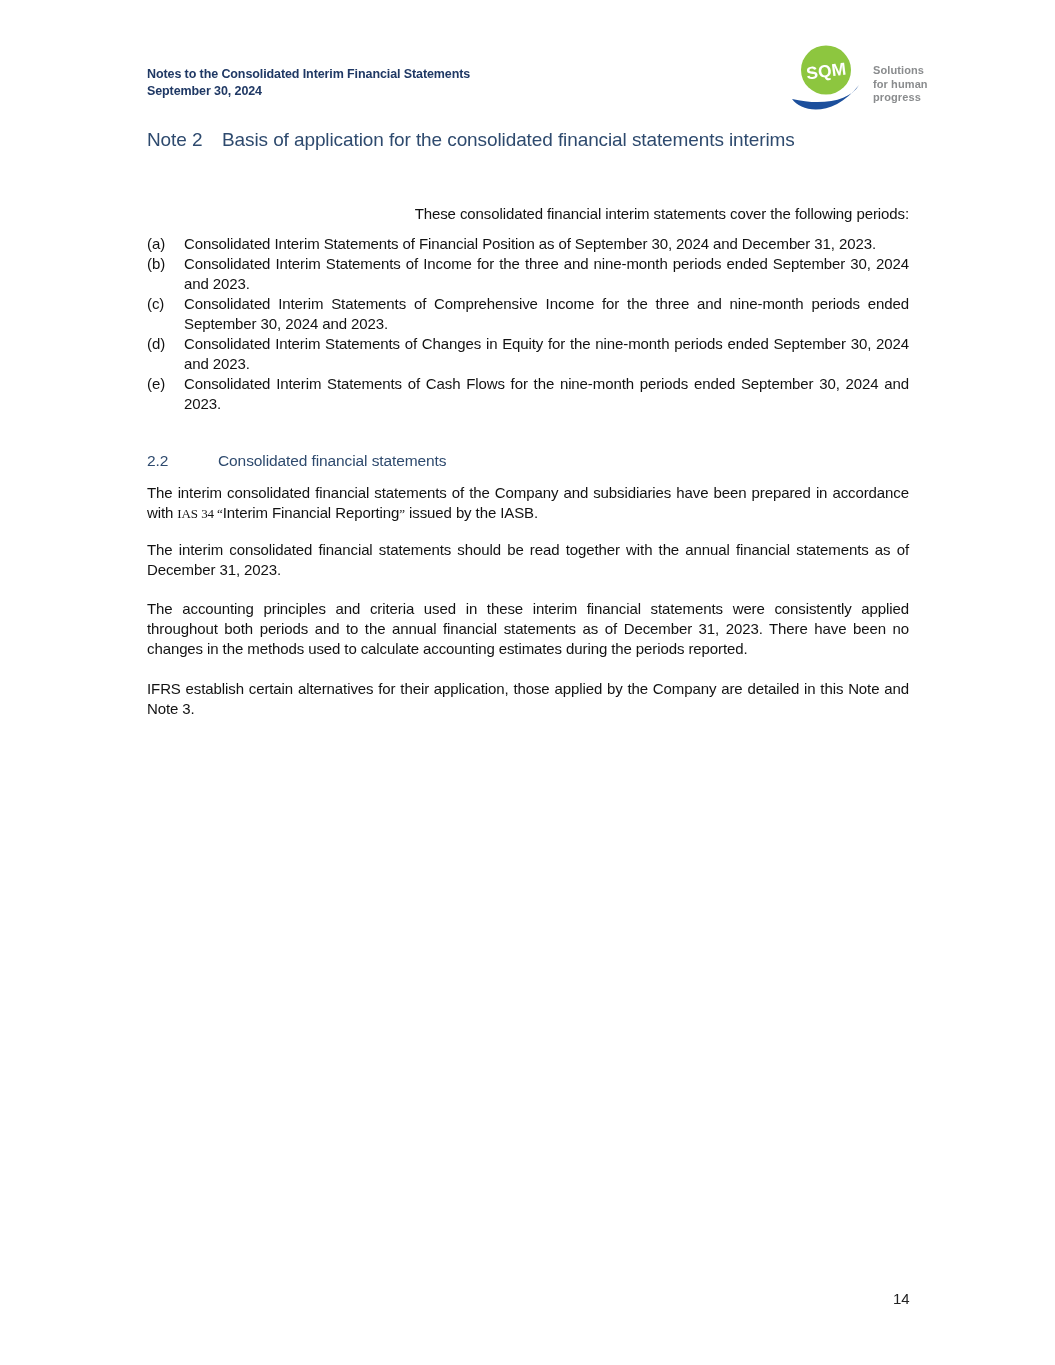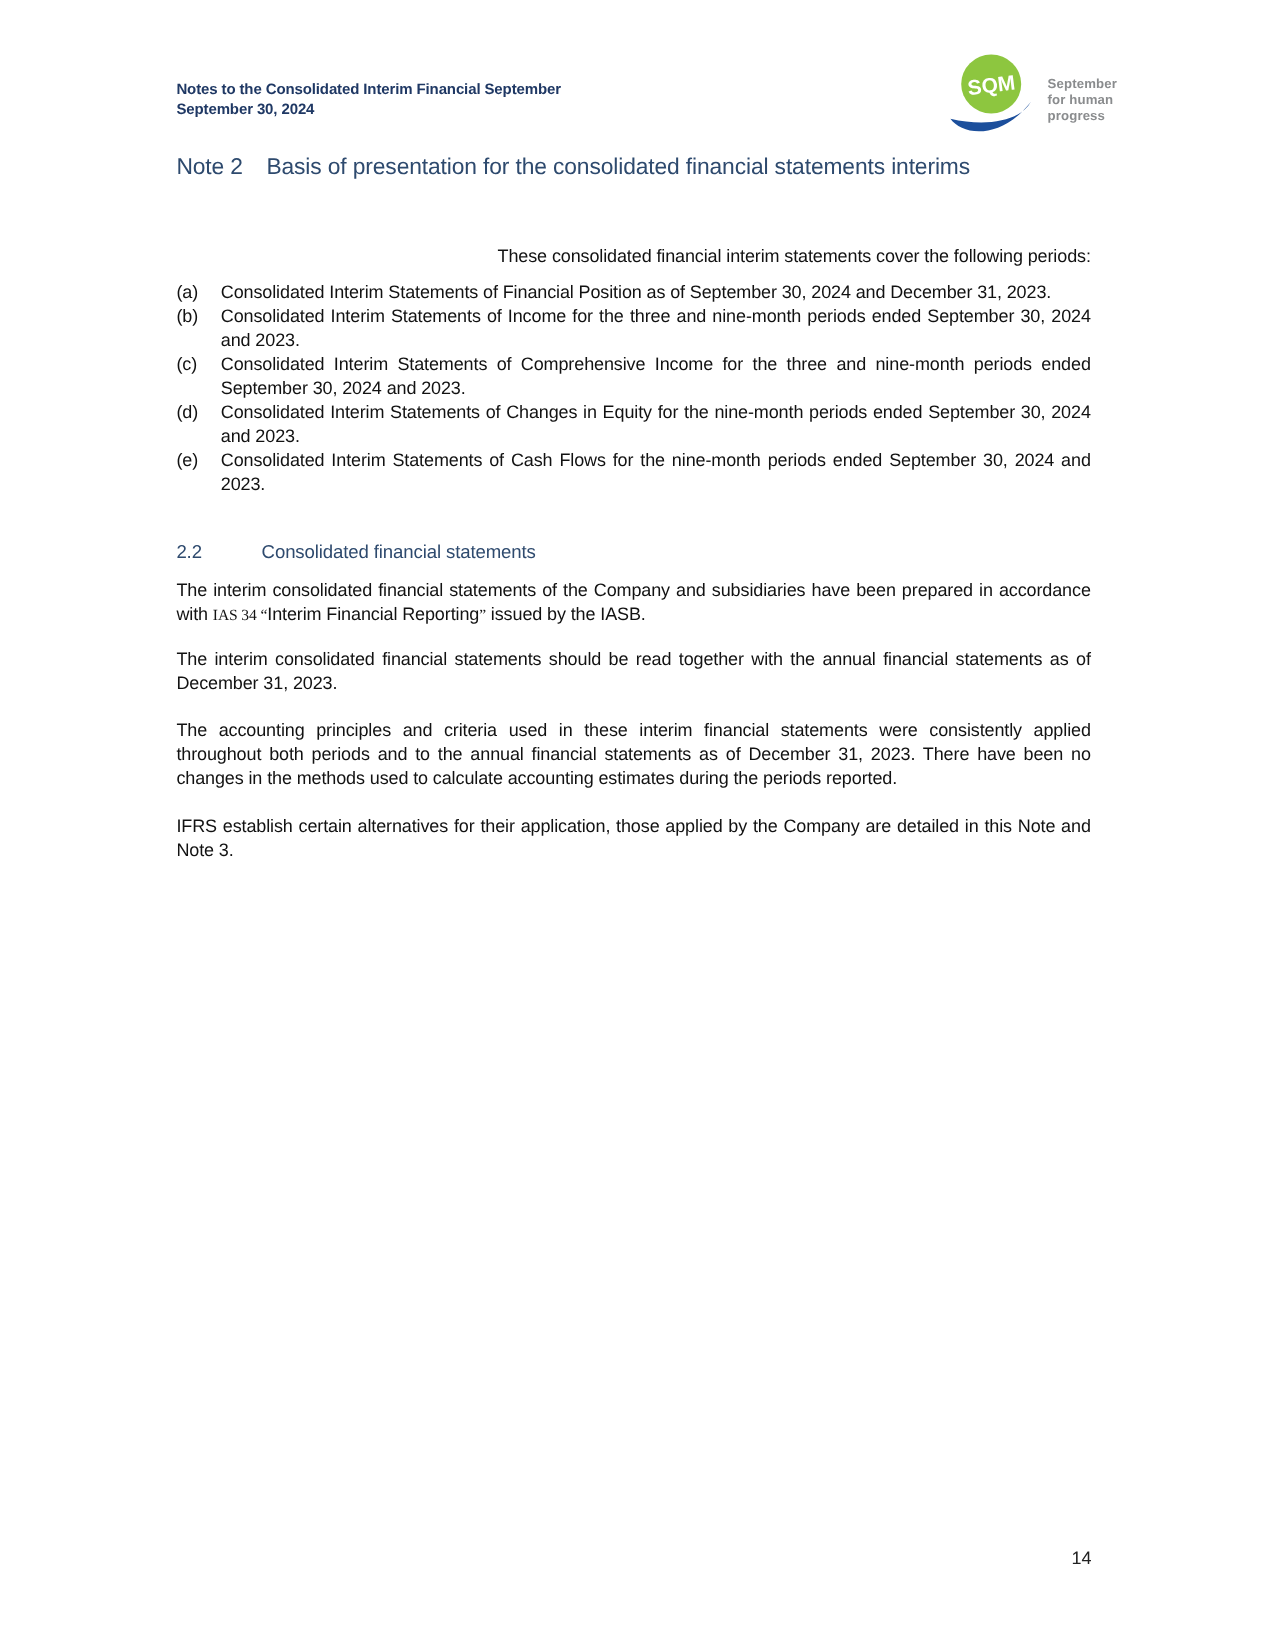--- a/index.html
+++ b/index.html
@@ -70,39 +70,39 @@
     position:absolute; top:1290px; left:893px;
     font-size:15px; color:#222222;
   }
 </style>
 </head>
 <body>
 
 <div class="page">
 
   <div class="header-left">
-    <div>Notes to the Consolidated Interim Financial September</div>
+    <div>Notes to the Consolidated Interim Financial Statements</div>
     <div>September 30, 2024</div>
   </div>
 
   <div class="logo-block">
     <svg width="78" height="72" viewBox="0 0 78 72">
       <ellipse cx="38" cy="26" rx="25" ry="24.5" fill="#8dc63f"></ellipse>
       <path d="M4 55 C 14 69, 46 73, 71 41 C 62 57, 34 62, 4 55 Z" fill="#1c4f9c"></path>
       <text x="38" y="33" text-anchor="middle" font-family="Liberation Sans, sans-serif" font-size="17.5" font-weight="bold" transform="rotate(-7 38 26)" fill="#ffffff">SQM</text>
     </svg>
     <div class="logo-tagline">
-      <div>September</div>
+      <div>Solutions</div>
       <div>for human</div>
       <div>progress</div>
     </div>
   </div>
 
   <div class="note-title">
-    <span class="num">Note 2</span><span>Basis of presentation for the consolidated financial statements interims</span>
+    <span class="num">Note 2</span><span>Basis of application for the consolidated financial statements interims</span>
   </div>
 
 
   <div class="para intro">These consolidated financial interim statements cover the following periods:</div>
 
   <div class="para list">
     <div class="li">
       <span class="li-label">(a)</span>
       <span class="li-text">Consolidated Interim Statements of Financial Position as of September 30, 2024 and December 31, 2023.</span>
     </div>

